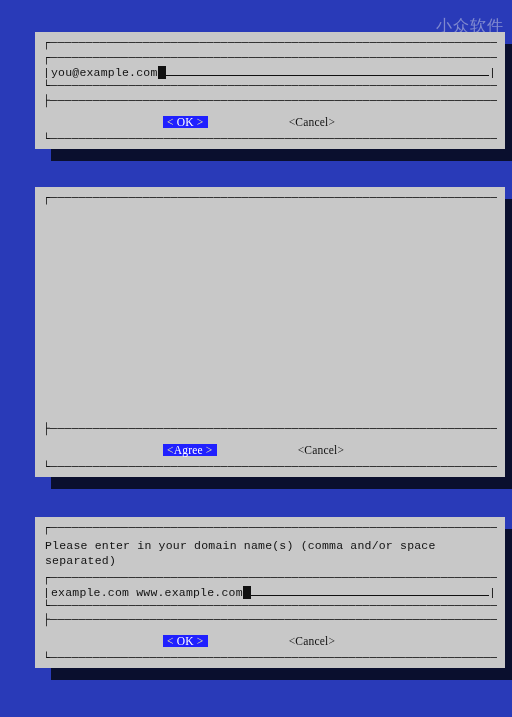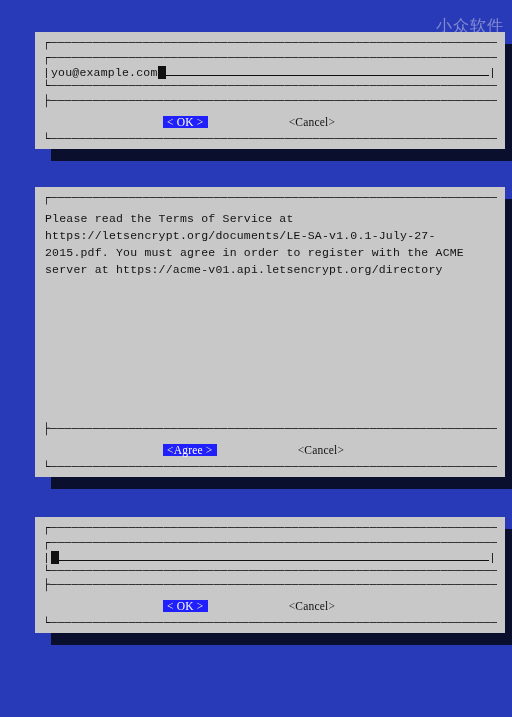--- a/index.html
+++ b/index.html
@@ -132,38 +132,39 @@
       <span class="btn cancel"><span class="cancel-text">&lt;Cancel&gt;</span></span>
     </div>
     <div class="hline">└──────────────────────────────────────────────────────────────────┘</div>
   </div>
 </div>
 
 <div class="dlg-wrap" id="d2">
   <div class="shadow"></div>
   <div class="dialog">
     <div class="hline">┌──────────────────────────────────────────────────────────────────┐</div>
-    <div class="paragraph">Please read the Terms of Service at https://letsencrypt.org/documents/LE-SA-v1.0.1-July-27-2015.pdf. You must agree in order to register with the ACME server at https://acme-v01.api.letsencrypt.org/directory</div>
     <div class="spacer"></div>
     <div class="hline">├──────────────────────────────────────────────────────────────────┤</div>
     <div class="button-row">
       <span class="btn"><span class="ok"><span class="chev">&lt;</span>Agree <span class="chev">&gt;</span></span></span>
       <span class="btn cancel"><span class="cancel-text">&lt;Cancel&gt;</span></span>
     </div>
     <div class="hline">└──────────────────────────────────────────────────────────────────┘</div>
   </div>
 </div>
 
 <div class="dlg-wrap" id="d3">
   <div class="shadow"></div>
   <div class="dialog">
     <div class="hline">┌──────────────────────────────────────────────────────────────────┐</div>
+    <div class="prompt">Please enter in your domain name(s) (comma and/or space separated)</div>
     <div class="hline">┌──────────────────────────────────────────────────────────────────┐</div>
     <div class="input-row">
       <span class="pipe">|</span>
+      <span class="input-val">example.com www.example.com</span>
       <span class="cursor-block"></span>
       <span class="tail-line"></span>
       <span class="pipe">|</span>
     </div>
     <div class="hline">└──────────────────────────────────────────────────────────────────┘</div>
     <div class="hline">├──────────────────────────────────────────────────────────────────┤</div>
     <div class="button-row">
       <span class="btn"><span class="ok"><span class="chev">&lt;</span> OK <span class="chev">&gt;</span></span></span>
       <span class="btn cancel"><span class="cancel-text">&lt;Cancel&gt;</span></span>
     </div>

